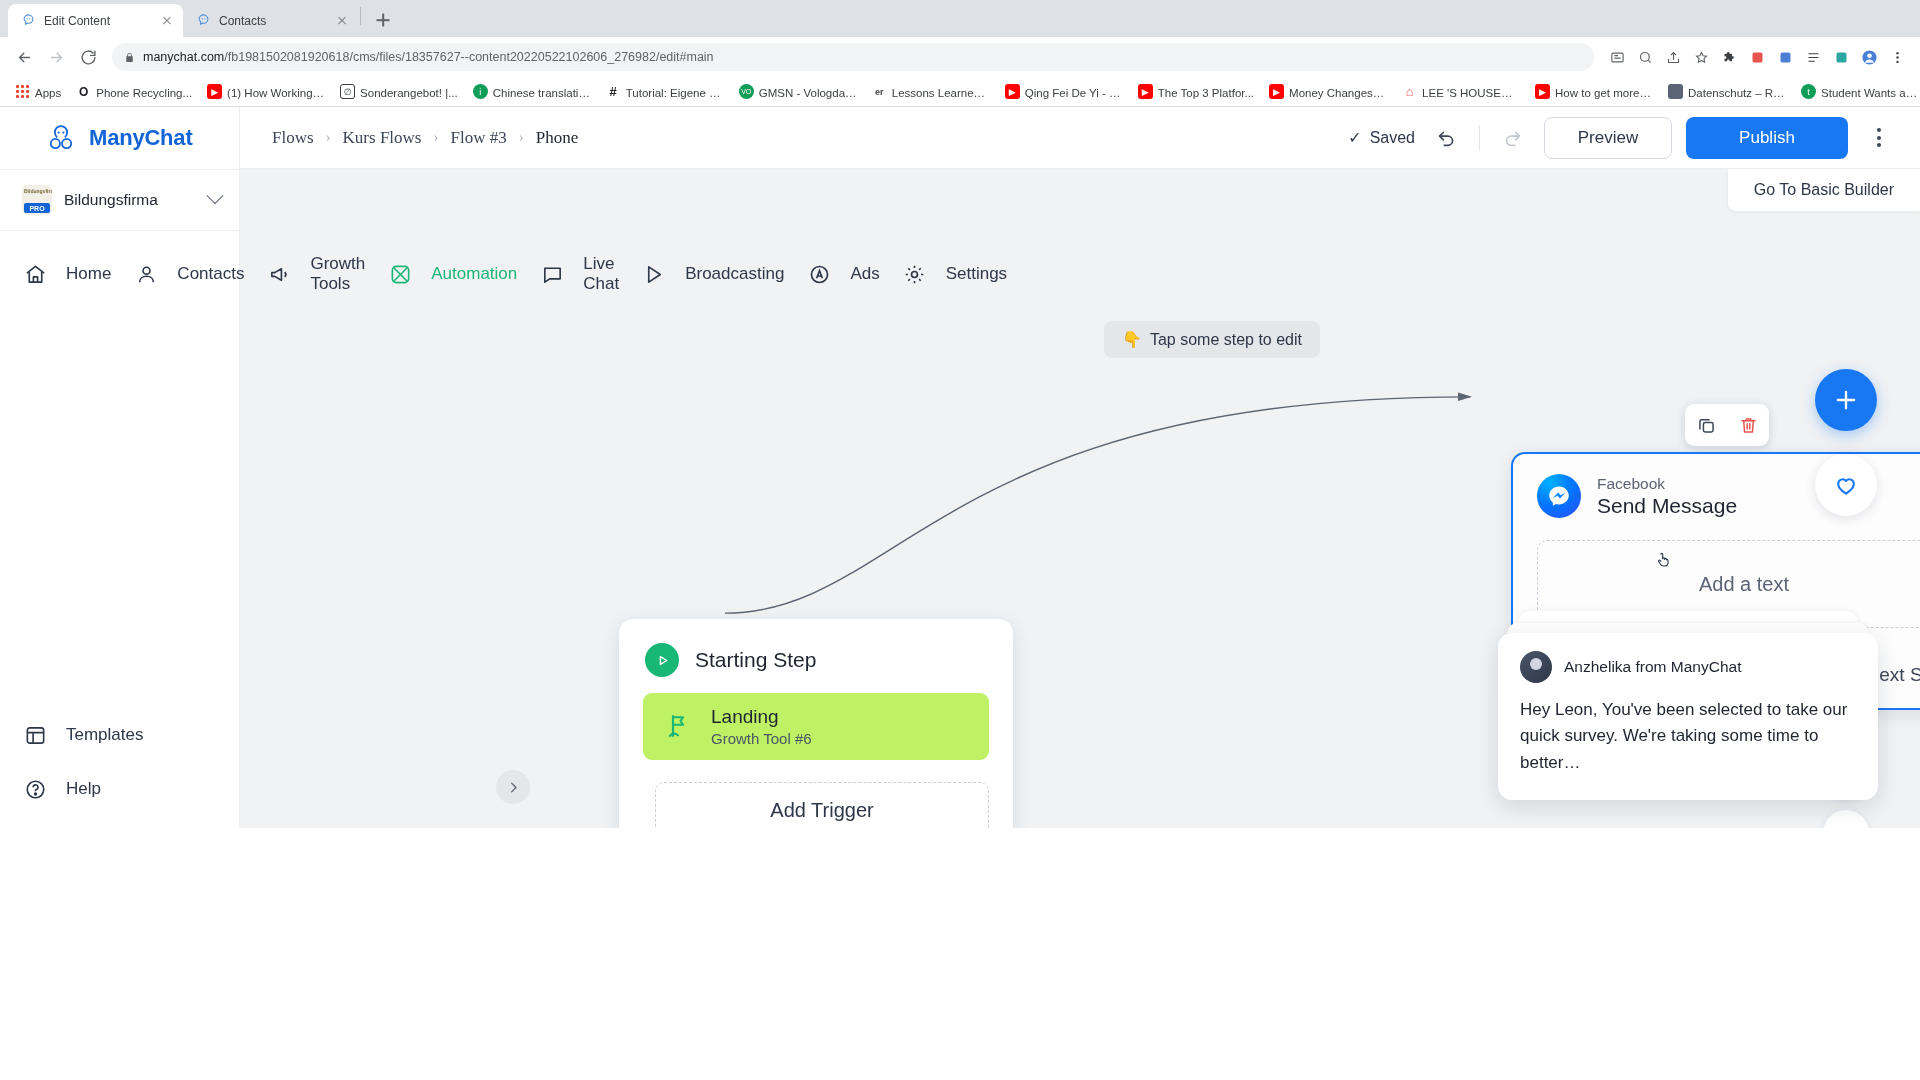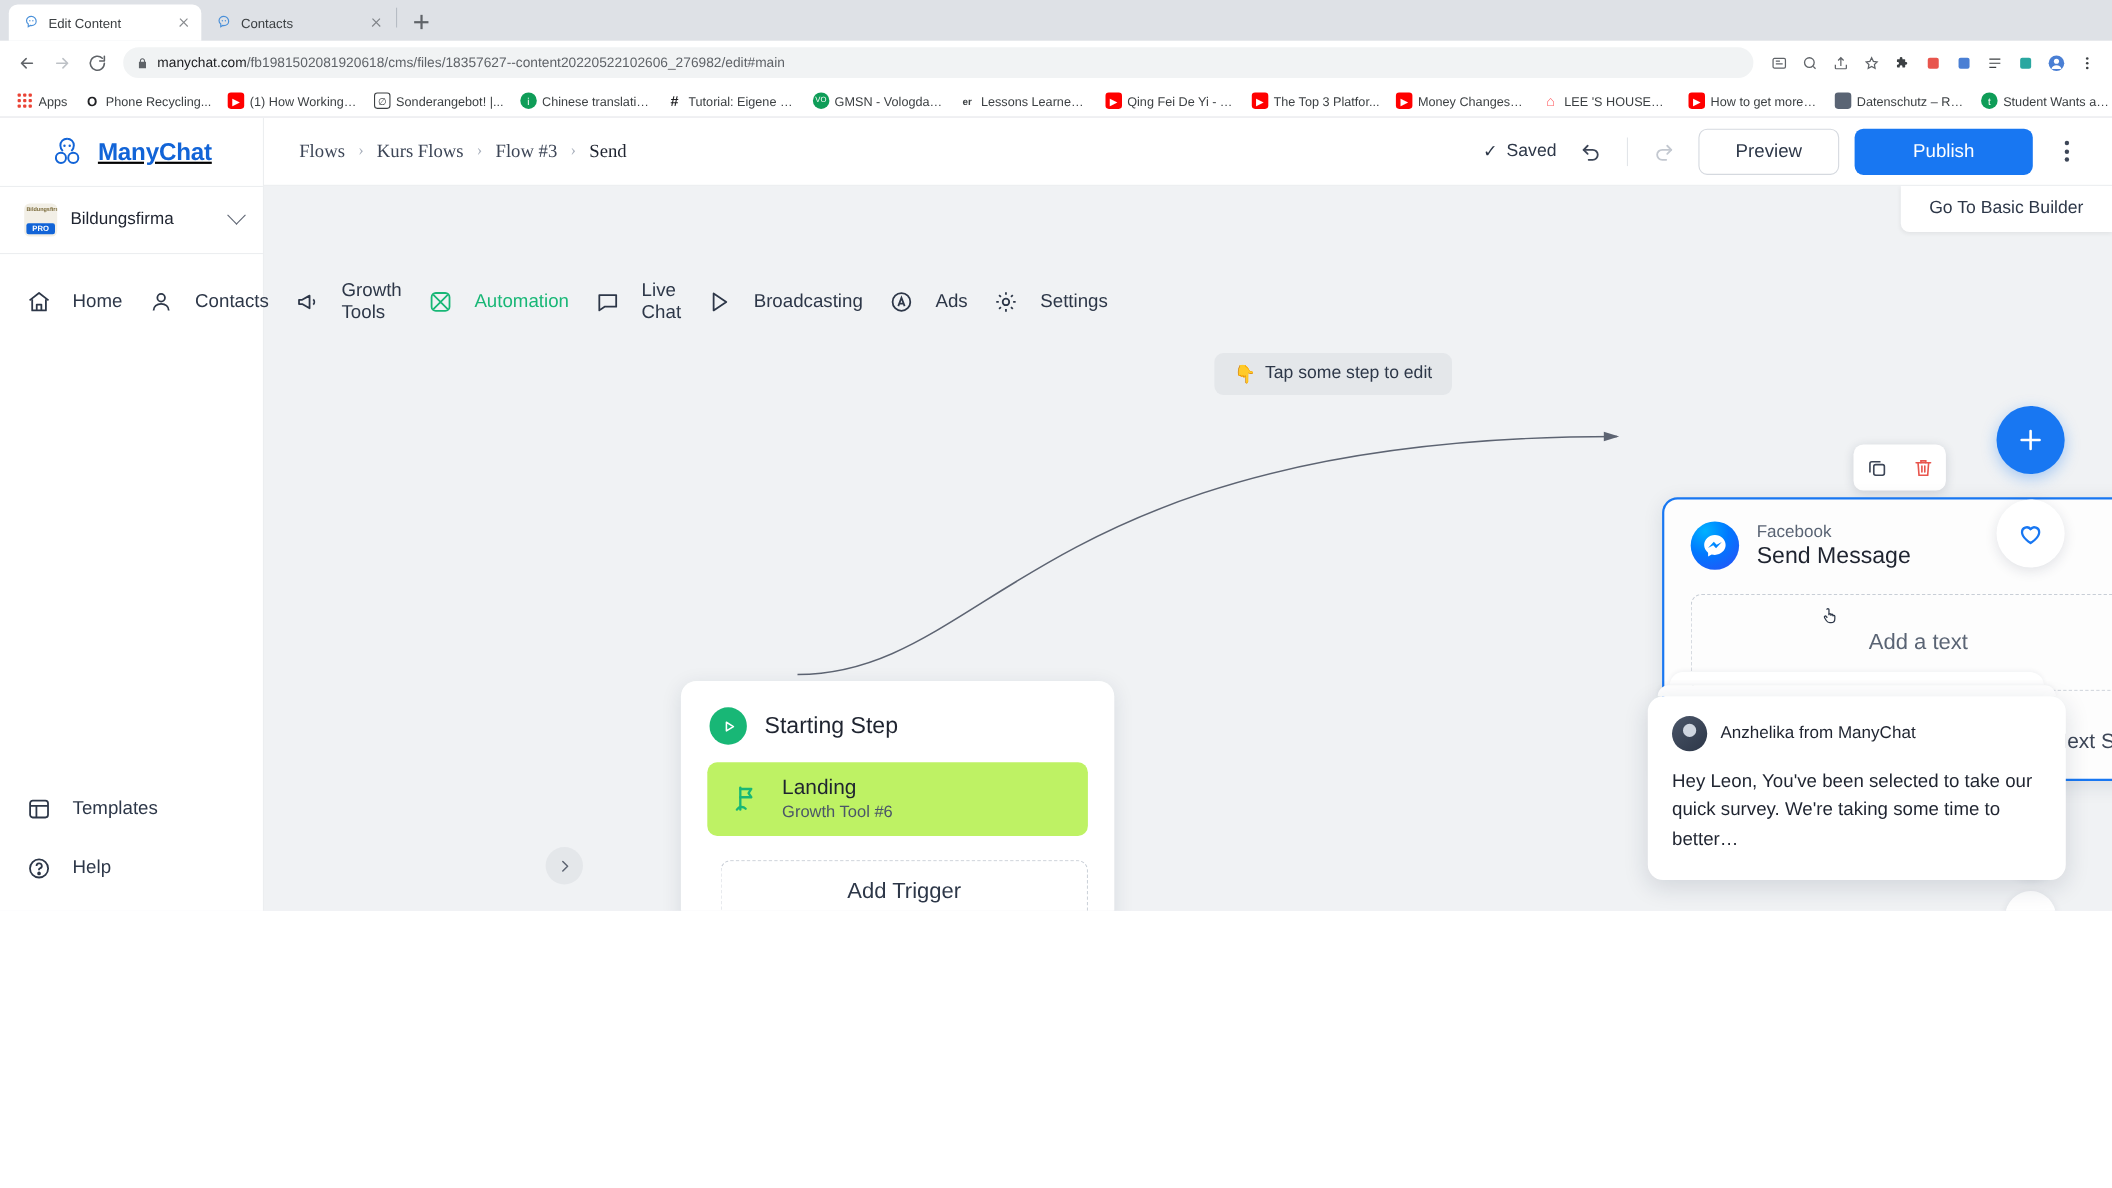--- a/index.html
+++ b/index.html
@@ -73,21 +73,21 @@
   .apps-grid i { width:3px; height:3px; background:#ea4335; border-radius:1px; display:block;}
 
   
   .app { flex: 1; display: flex; background: #f0f2f4; min-height:0; }
 
   
   .sidebar {
     width: 240px; flex: 0 0 240px; background: #ffffff; display: flex; flex-direction: column;
     border-right: 1px solid #eceef0; position: relative; z-index: 5;
   }
-  .brand { height: 62px; display: flex; align-items: center; gap: 11px; padding: 0 0 0 44px; text-decoration: underline; }
+  .brand { height: 62px; display: flex; align-items: center; gap: 11px; padding: 0 0 0 44px; }
   .brand-name { font-size: 22px; font-weight: 700; color: #1264d7; letter-spacing: -.2px;}
   .account {
     height: 62px; display: flex; align-items: center; gap: 12px; padding: 0 18px 0 22px;
     border-top: 1px solid #eceef0; border-bottom: 1px solid #eceef0;
   }
   .acct-badge { width: 30px; height: 30px; flex: 0 0 30px; border-radius: 5px; background: #f2efe6;
                 position: relative; overflow: hidden; }
   .acct-badge .word { font-size: 5px; color: #7a6a3a; position:absolute; top:3px; left:2px; font-weight:700;}
   .acct-badge .pro { position: absolute; bottom: 2px; left: 2px; right: 2px; height: 10px;
                      background: #1264d7; border-radius: 2px; color:#fff; font-size:7px;
@@ -570,21 +570,21 @@
     <div class="main">
 
       <div class="topbar">
         <div class="crumbs">
           <span class="crumb">Flows</span>
           <span class="crumb-sep">›</span>
           <span class="crumb">Kurs Flows</span>
           <span class="crumb-sep">›</span>
           <span class="crumb">Flow #3</span>
           <span class="crumb-sep">›</span>
-          <span class="crumb last">Send</span>
+          <span class="crumb last">Phone</span>
         </div>
         <div class="topbar-right">
           <div class="saved">
             <span>✓</span>
             <span>Saved</span>
           </div>
           <div class="icon-btn">
             <svg width="22" height="22" viewBox="0 0 24 24" fill="none" stroke="currentColor" stroke-width="1.8" stroke-linecap="round" stroke-linejoin="round">
                 <path d="M4 10h9a5 5 0 0 1 0 10H9"></path>
                 <path d="M8 6l-4 4 4 4"></path>

